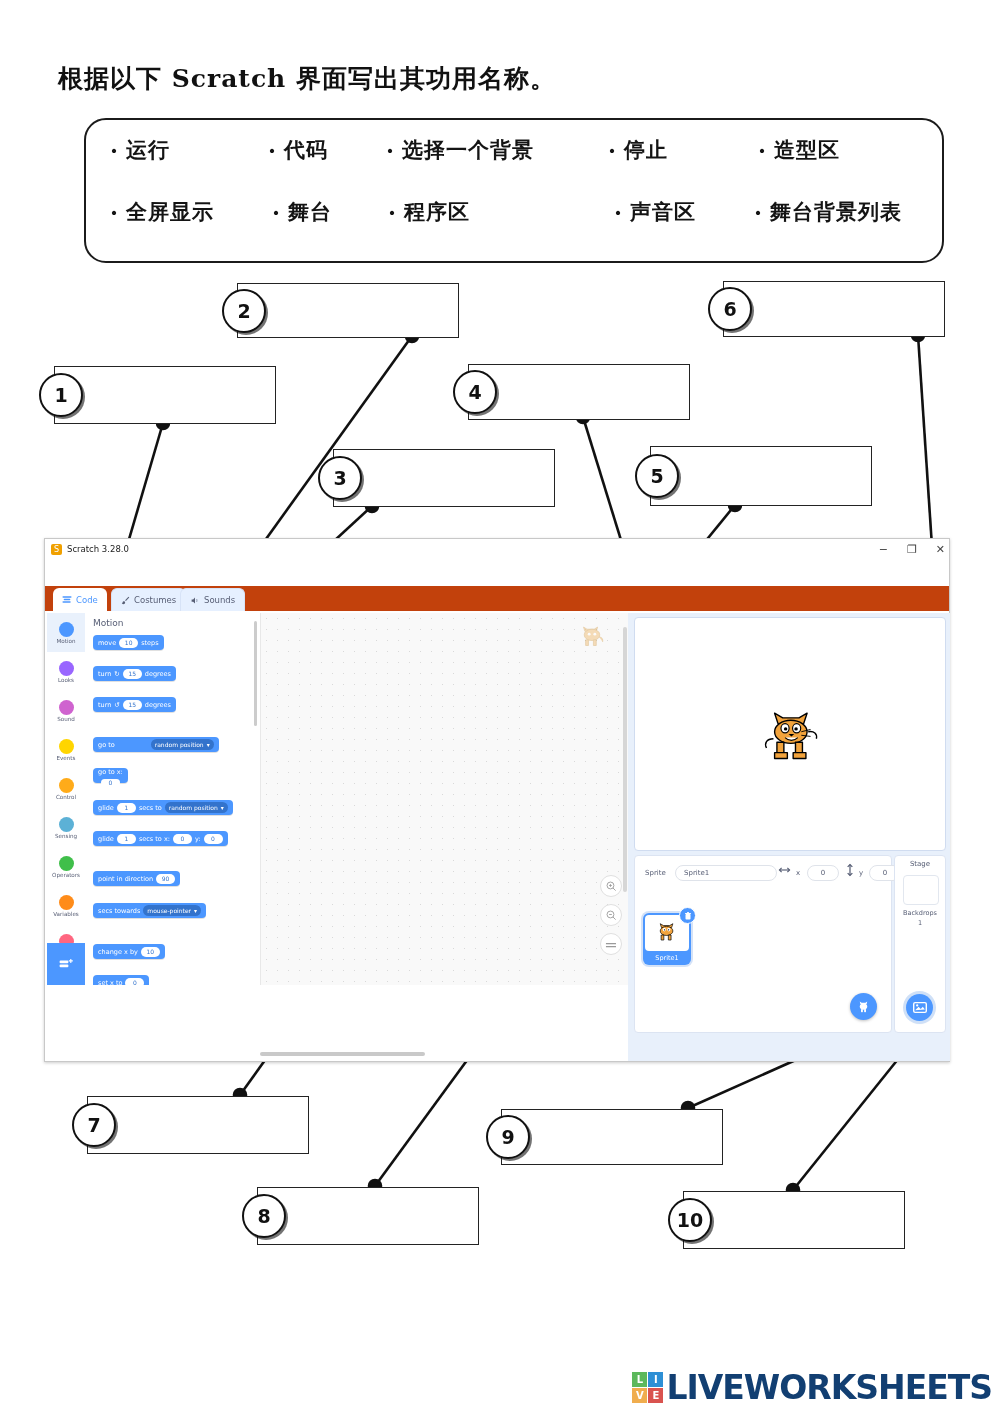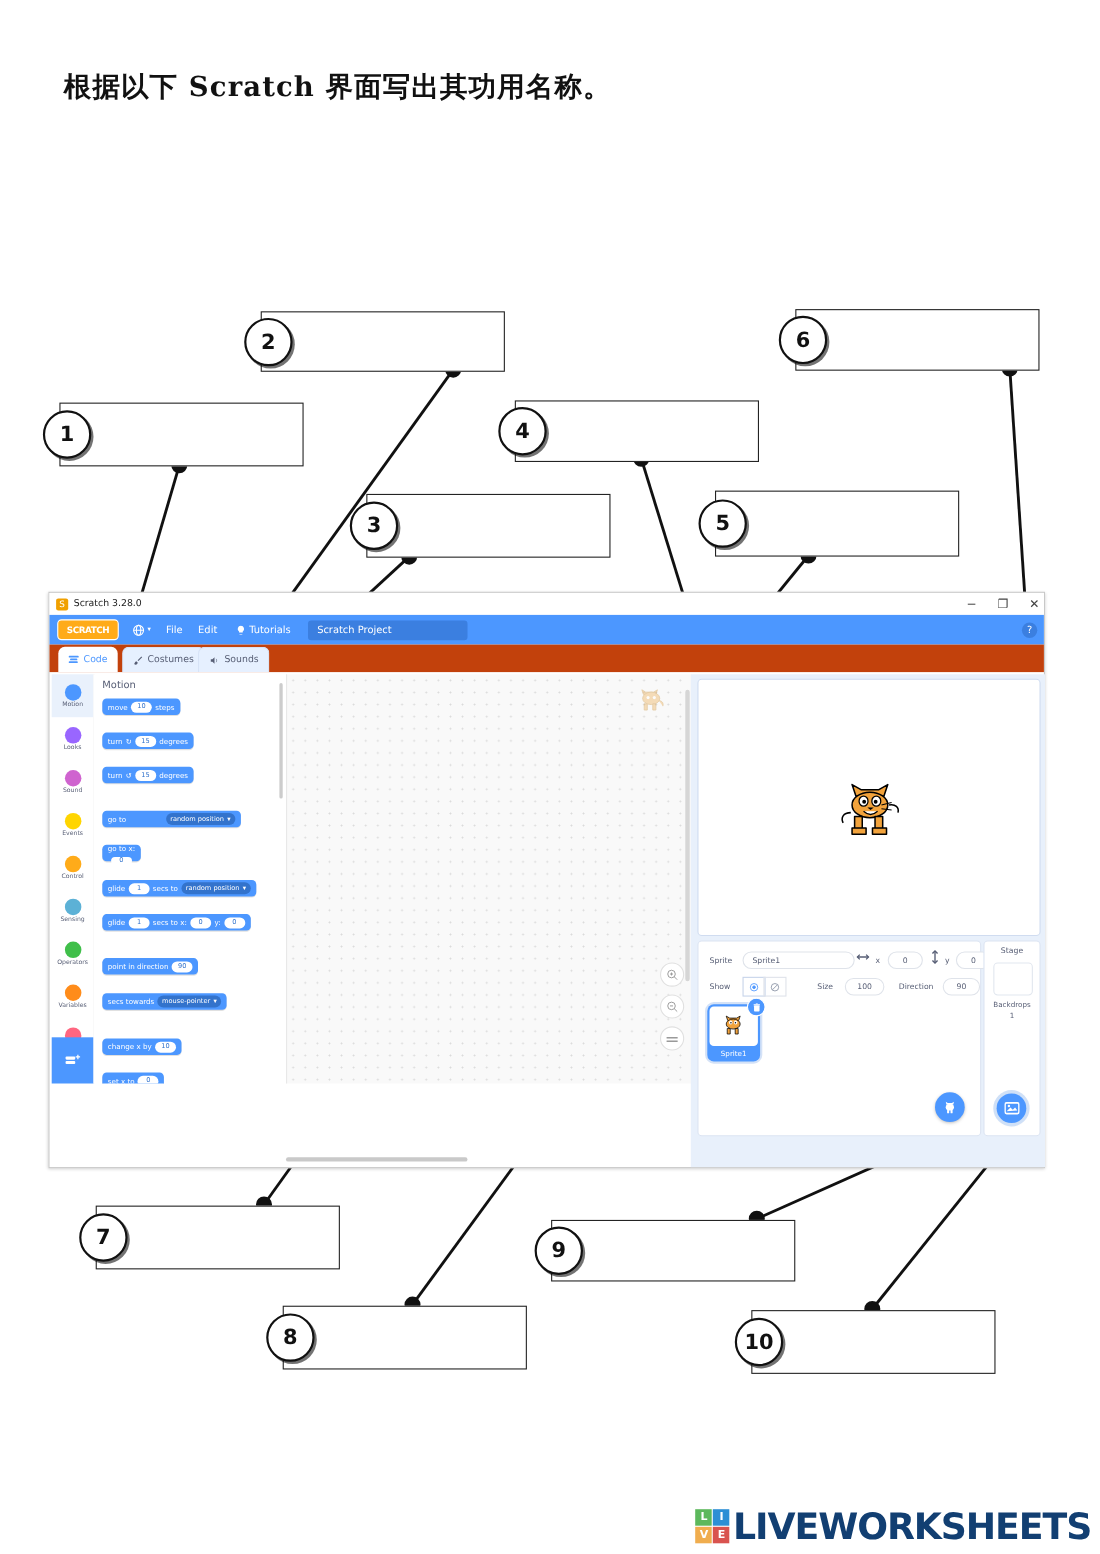--- a/index.html
+++ b/index.html
@@ -199,20 +199,36 @@
   .lw-word{font-family:"DejaVu Sans",sans-serif;font-size:33px;font-weight:700;
     color:#123f72;letter-spacing:-1px;}
 </style>
 </head>
 <body>
 
 <div class="root">
 
   <div class="ws-title">根据以下 Scratch 界面写出其功用名称。</div>
 
+  <div class="bank">
+    <div class="bank-row r1">
+      <div class="bank-item">运行</div>
+      <div class="bank-item">代码</div>
+      <div class="bank-item">选择一个背景</div>
+      <div class="bank-item">停止</div>
+      <div class="bank-item">造型区</div>
+    </div>
+    <div class="bank-row r2">
+      <div class="bank-item">全屏显示</div>
+      <div class="bank-item">舞台</div>
+      <div class="bank-item">程序区</div>
+      <div class="bank-item">声音区</div>
+      <div class="bank-item">舞台背景列表</div>
+    </div>
+  </div>
 
   <svg class="leaders" viewBox="0 0 1000 1413">
     <g stroke="#111" stroke-width="2.6" fill="#111">
       <line x1="163" y1="423" x2="118" y2="577"></line>
         <circle cx="163" cy="423" r="6"></circle>
       <line x1="412" y1="336" x2="225" y2="596"></line>
         <circle cx="412" cy="336" r="6"></circle>
       <line x1="372" y1="506" x2="270" y2="600"></line>
         <circle cx="372" cy="506" r="6"></circle>
       <line x1="583" y1="417" x2="637" y2="592"></line>
@@ -268,41 +284,20 @@
     <div class="scr-title">
       <div class="scr-ico">S</div>
       <div class="scr-title-txt">Scratch 3.28.0</div>
       <div class="win-btns">
         <span>−</span>
         <span>❐</span>
         <span>✕</span>
       </div>
     </div>
 
-    <div class="menubar">
-      <div class="logo">SCRATCH</div>
-      <div class="globe">
-        <svg width="12" height="12" viewBox="0 0 24 24" fill="none" stroke="#fff" stroke-width="2">
-          <circle cx="12" cy="12" r="9"></circle>
-            <ellipse cx="12" cy="12" rx="4" ry="9"></ellipse>
-            <line x1="3" y1="12" x2="21" y2="12"></line>
-        </svg>
-        <span class="cv">▾</span>
-      </div>
-      <div class="mitem">File</div>
-      <div class="mitem">Edit</div>
-      <div class="tut">
-        <svg width="10" height="10" viewBox="0 0 24 24" fill="#fff">
-          <path d="M9 21h6v-1H9zM12 2a7 7 0 00-4 12.7V17h8v-2.3A7 7 0 0012 2z"></path>
-        </svg>
-        <span>Tutorials</span>
-      </div>
-      <div class="projname">Scratch Project</div>
-      <div class="help">?</div>
-    </div>
 
     <div class="tabbar">
       <div class="tab active">
         <svg width="10" height="9" viewBox="0 0 24 20" fill="#4c97ff">
           <rect x="1" y="2" width="22" height="4" rx="2"></rect>
             <rect x="4" y="8" width="16" height="4" rx="2"></rect>
             <rect x="1" y="14" width="20" height="4" rx="2"></rect>
         </svg>
         <span>Code</span>
       </div>
@@ -540,39 +535,20 @@
             </svg>
           <span class="sp-lbl" style="position:absolute;left:161px;">x</span>
           <span class="sp-field" style="position:absolute;left:172px;width:30px;">0</span>
           <svg style="position:absolute;left:211px;top:3px;" width="8" height="14" viewBox="0 0 10 18" stroke="#575e75" stroke-width="1.6" fill="none">
               <line x1="5" y1="2" x2="5" y2="16"></line>
               <path d="M2 5l3-3 3 3M2 13l3 3 3-3"></path>
             </svg>
           <span class="sp-lbl" style="position:absolute;left:224px;">y</span>
           <span class="sp-field" style="position:absolute;left:234px;width:30px;">0</span>
         </div>
-        <div class="sp-row" style="top:28px;">
-          <span class="sp-lbl" style="position:absolute;left:10px;">Show</span>
-          <span class="sp-toggle on" style="position:absolute;left:40px;">
-            <svg width="9" height="9" viewBox="0 0 16 16" fill="none" stroke="#4c97ff" stroke-width="1.4">
-                <circle cx="8" cy="8" r="6"></circle>
-                <circle cx="8" cy="8" r="2.2" fill="#4c97ff"></circle>
-              </svg>
-          </span>
-          <span class="sp-toggle" style="position:absolute;left:59px;">
-            <svg width="9" height="9" viewBox="0 0 16 16" fill="none" stroke="#8a93a5" stroke-width="1.4">
-                <circle cx="8" cy="8" r="6"></circle>
-                <line x1="4" y1="12" x2="12" y2="4"></line>
-              </svg>
-          </span>
-          <span class="sp-lbl" style="position:absolute;left:108px;">Size</span>
-          <span class="sp-field" style="position:absolute;left:133px;width:34px;">100</span>
-          <span class="sp-lbl" style="position:absolute;left:182px;">Direction</span>
-          <span class="sp-field" style="position:absolute;left:222px;width:32px;">90</span>
-        </div>
 
         <div class="sprite-thumb">
           <div class="inner">
             <svg width="24" height="24" viewBox="0 0 100 106">
               <g stroke="#000" stroke-width="3" stroke-linejoin="round">
                 <path d="M26 30 L20 12 L34 20 L62 20 L76 12 L70 30 Z" fill="#f2a33c"></path>
                 <ellipse cx="48" cy="44" rx="28" ry="20" fill="#f2a33c"></ellipse>
                 <path d="M24 62 h12 v22 h-12 z" fill="#f2a33c"></path>
                   <path d="M56 62 h12 v22 h-12 z" fill="#f2a33c"></path>
               </g>

